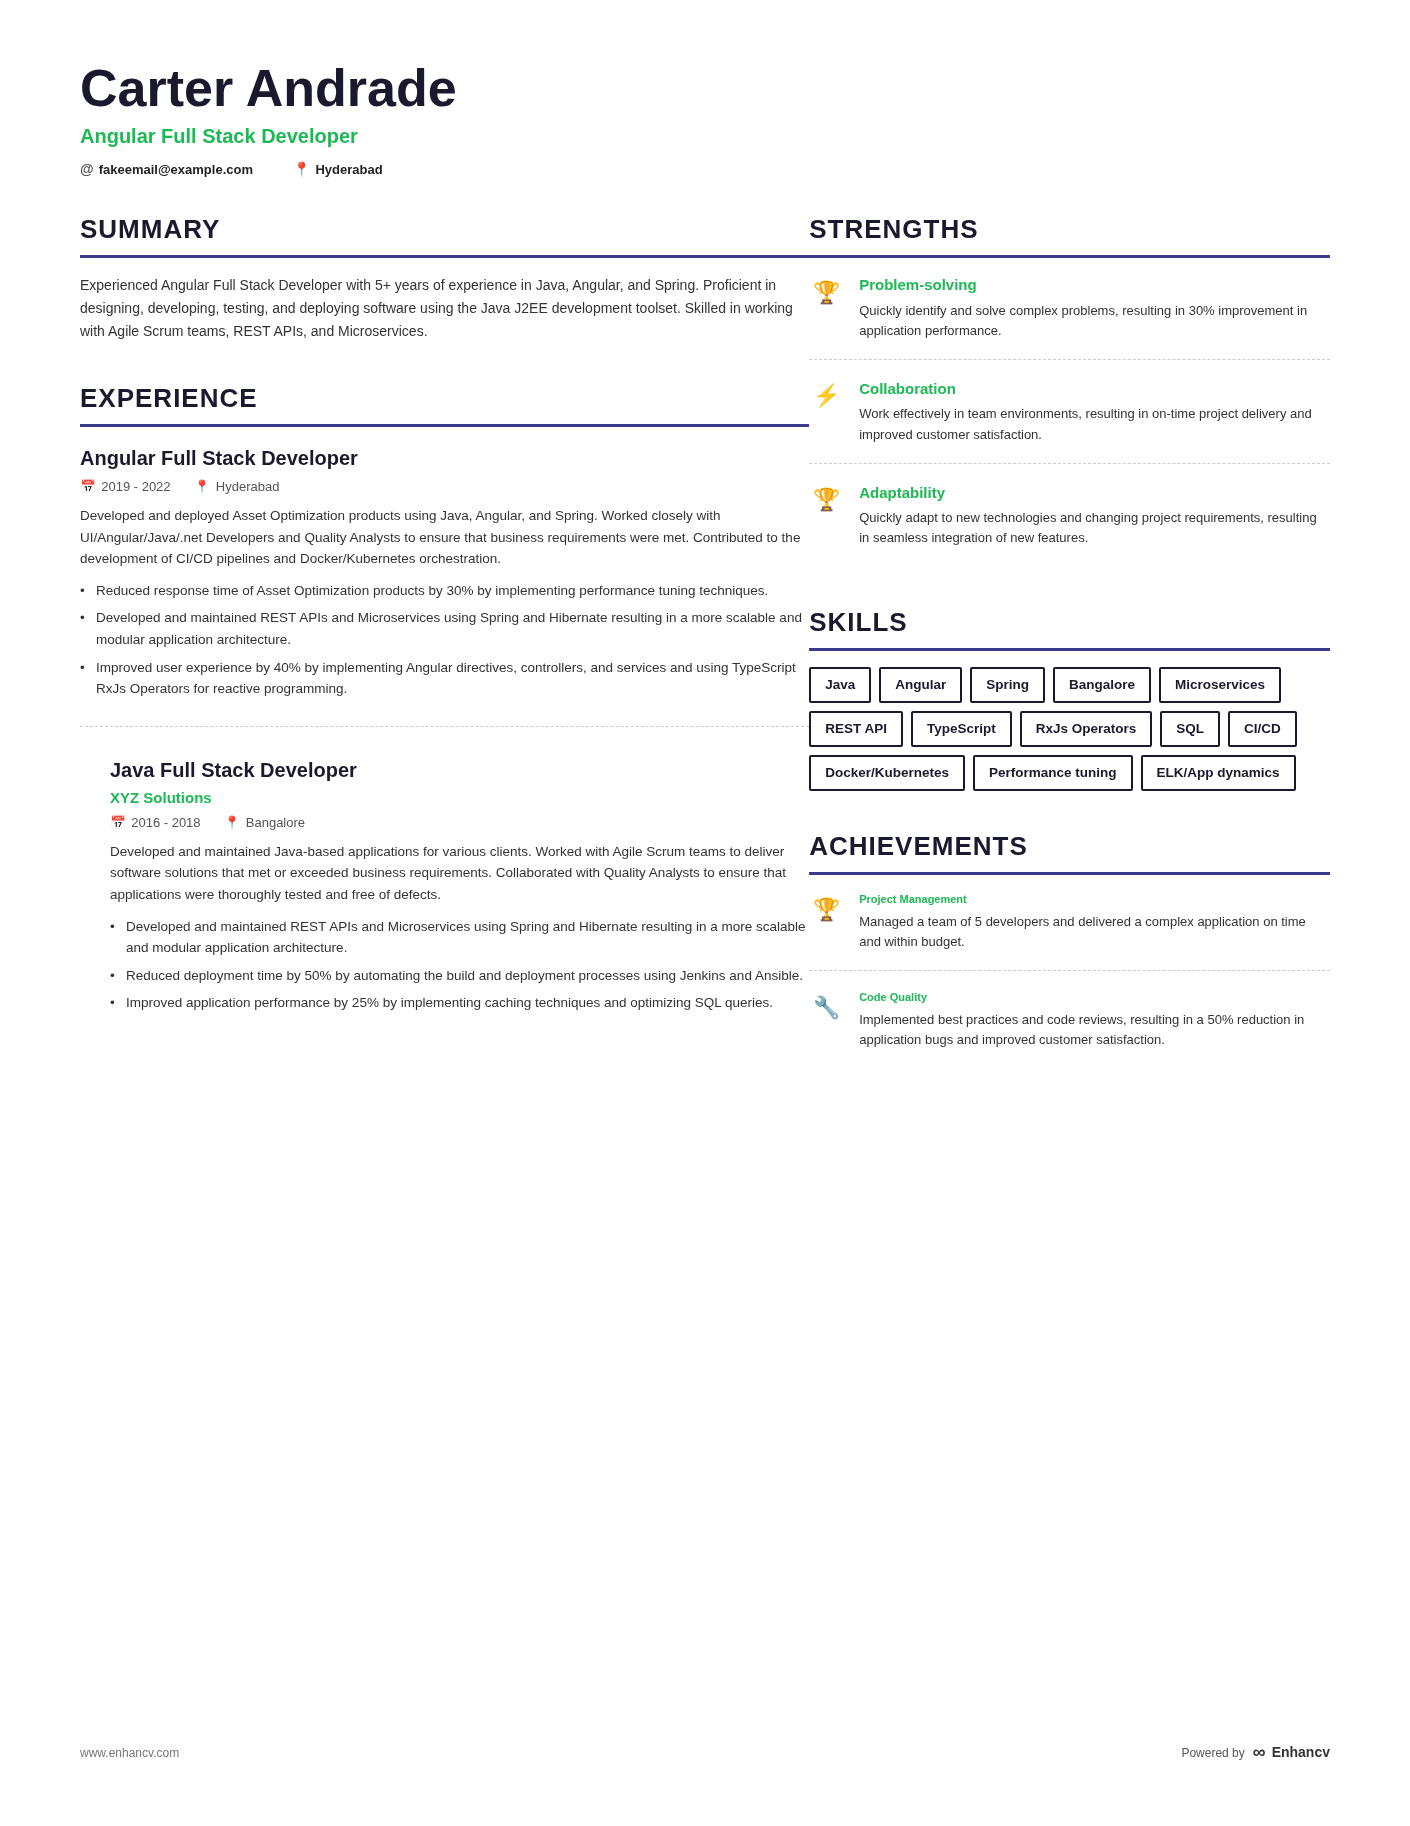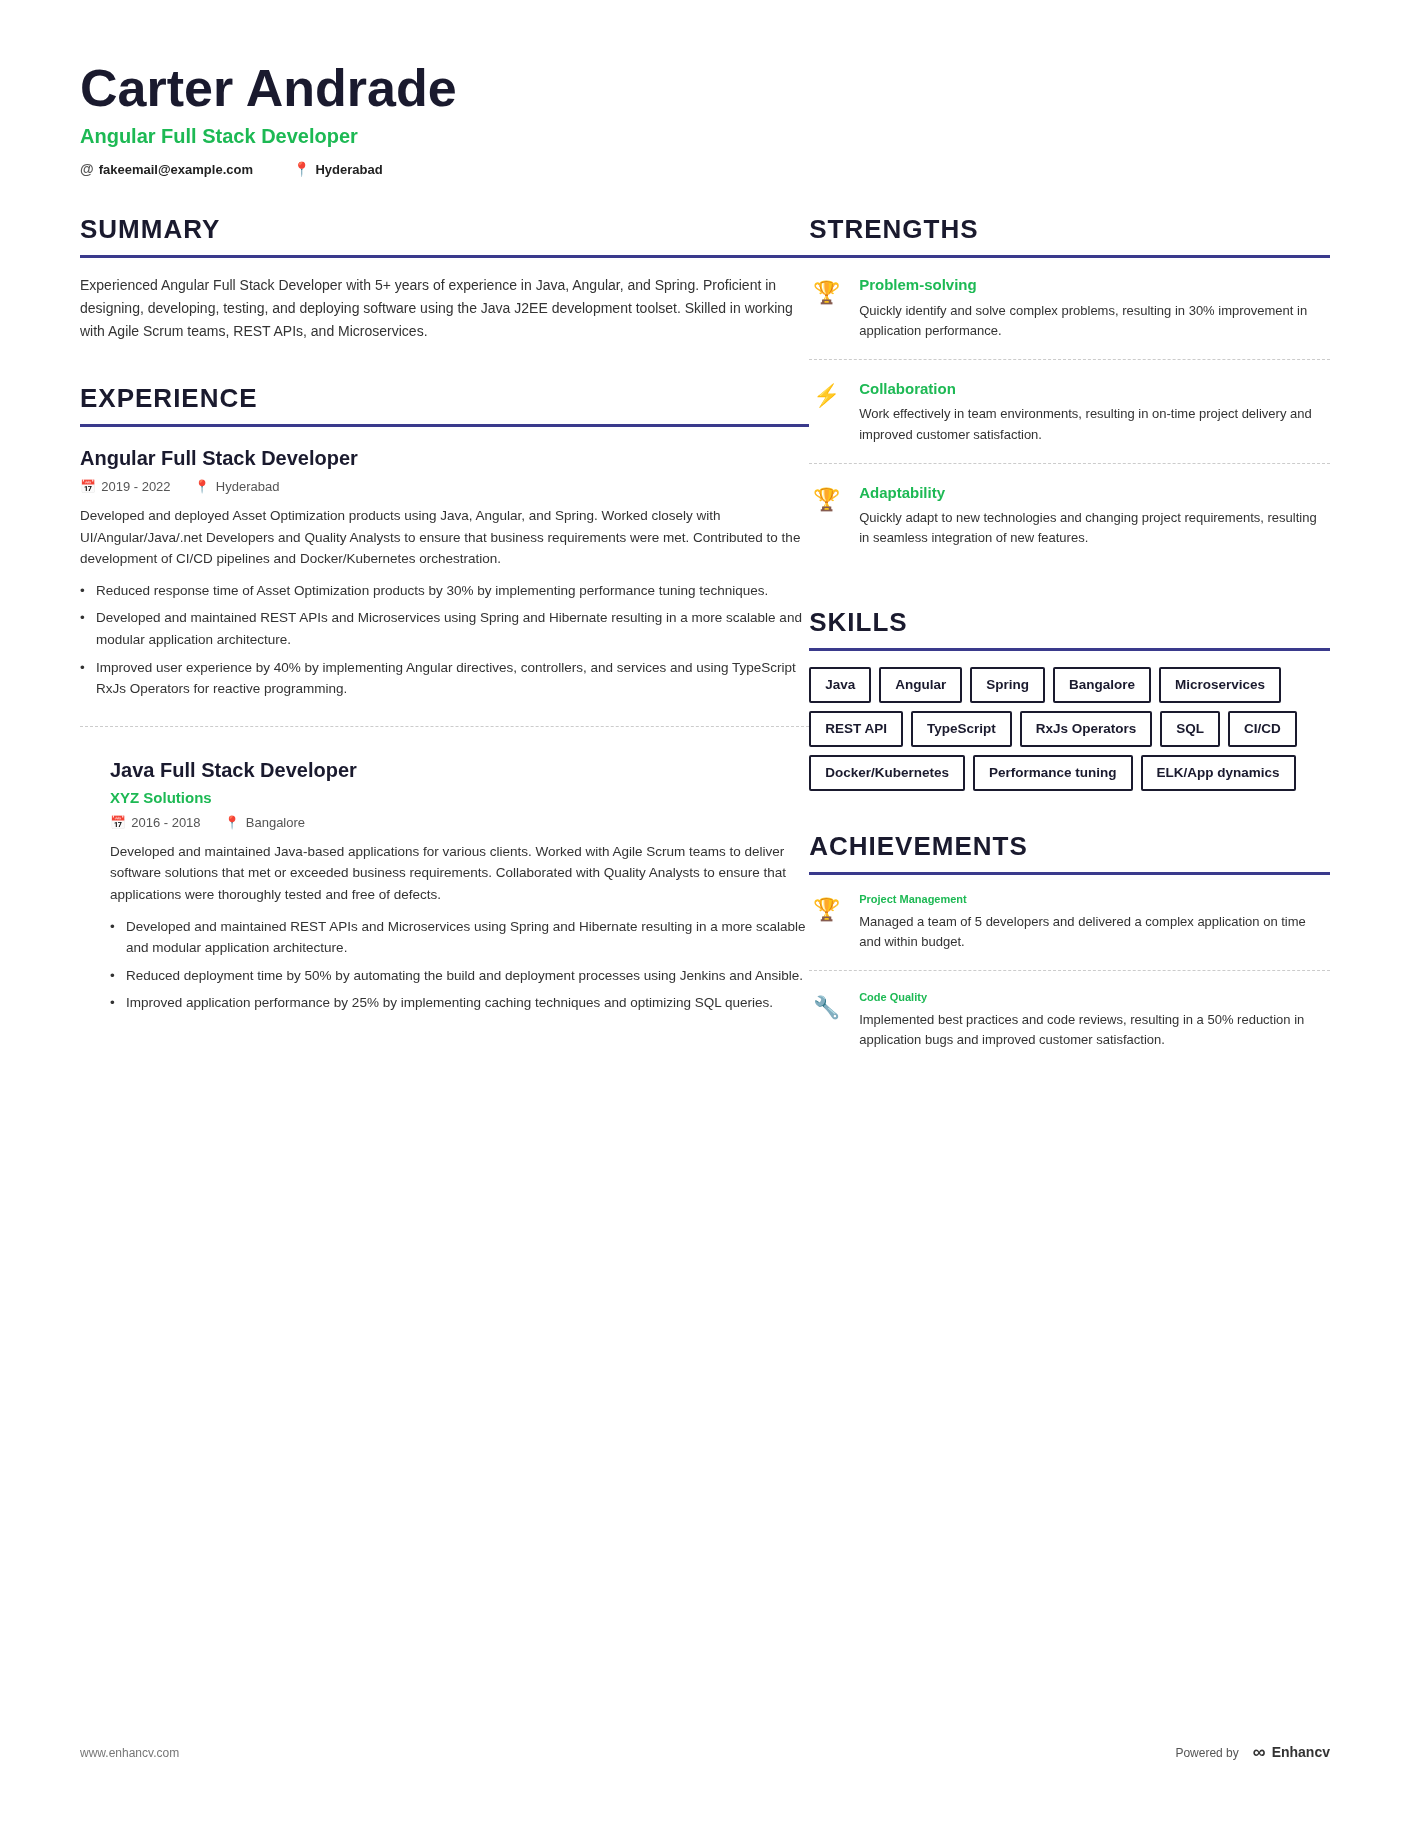--- a/index.html
+++ b/index.html
@@ -243,21 +243,21 @@
       align-items: center;
       margin-top: 40px;
       padding-top: 10px;
       font-size: 12px;
       color: #777;
       font-family: Arial, sans-serif;
     }
     .footer-brand {
       display: flex;
       align-items: center;
-      gap: 14px;
+      gap: 8px;
       color: #555;
     }
     .enhancv-logo {
       display: flex;
       align-items: center;
       gap: 6px;
       font-size: 14px;
       font-weight: 600;
       color: #333;
     }

